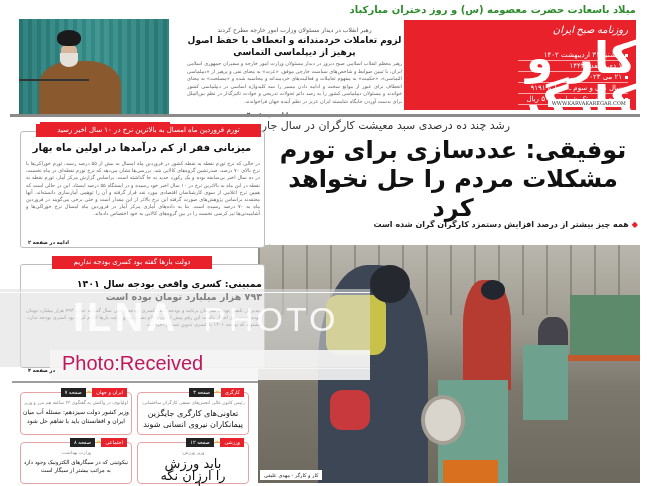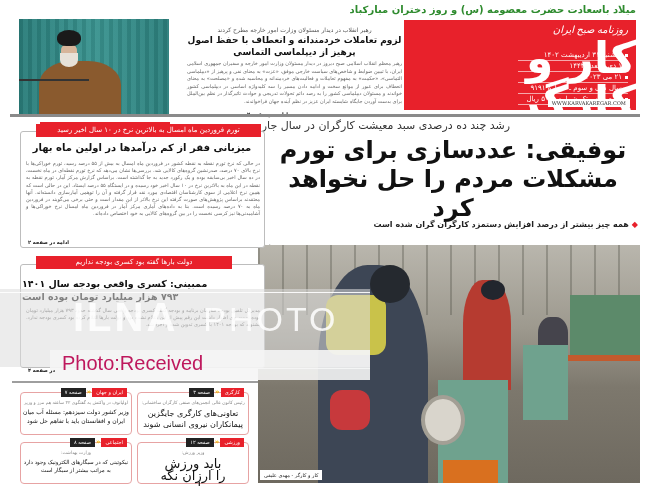--- a/index.html
+++ b/index.html
@@ -65,22 +65,22 @@
   
   .box { border: 1px solid #bdbdbd; border-radius: 3px; background: #fff; }
   .redtab { background: #e8212b; color: #fff; font-size: 7px; font-weight: normal; text-align: center; white-space: nowrap; }
   .box1 { top: 131px; left: 20px; width: 245px; height: 117px; }
   .tab1 { top: 124px; left: 36px; width: 225px; height: 13px; line-height: 13px; }
   .box1-title { top: 142px; left: 22px; width: 240px; text-align: center; font-size: 10px; font-weight: bold; color: #111; }
   .box1-body { top: 160px; left: 26px; width: 234px; font-size: 5px; color: #666; line-height: 7.2px; text-align: justify; }
   .box1-cont { top: 239px; left: 28px; font-size: 5px; font-weight: bold; color: #111; }
 
   .box2 { top: 264px; left: 20px; width: 245px; height: 104px; }
-  .tab2 { top: 256px; left: 36px; width: 196px; height: 13px; line-height: 13px; }
-  .box2-title { top: 277px; left: 22px; width: 240px; text-align: left; font-size: 9.5px; font-weight: bold; color: #111; line-height: 13px; }
+  .tab2 { top: 256px; left: 52px; width: 160px; height: 13px; line-height: 13px; }
+  .box2-title { top: 277px; left: 22px; width: 240px; text-align: right; font-size: 9.5px; font-weight: bold; color: #111; line-height: 13px; }
   .box2-body { top: 307px; left: 26px; width: 234px; font-size: 5px; color: #666; line-height: 7.2px; text-align: justify; }
   .box2-cont { top: 367px; left: 28px; font-size: 5px; font-weight: bold; color: #111; }
 
   
   .wm-band { top: 289px; left: 0; width: 370px; height: 78px; background: rgba(220,220,220,0.55); }
   .wm-line1 { top: 292px; left: 0; width: 370px; height: 1px; background: rgba(255,255,255,0.9); }
   .wm-line2 { top: 368px; left: 0; width: 370px; height: 1px; background: rgba(255,255,255,0.9); }
   .wm-text { top: 295px; left: 73px; font-size: 34px; color: rgba(255,255,255,0.85); font-family: "Liberation Sans", sans-serif; letter-spacing: 3px; direction: ltr; white-space: nowrap; }
   .wm-text .big { font-size: 40px; font-weight: bold; }
   .wm-photo { top: 350px; left: 50px; width: 320px; height: 30px; background: rgba(245,245,245,0.9); }

